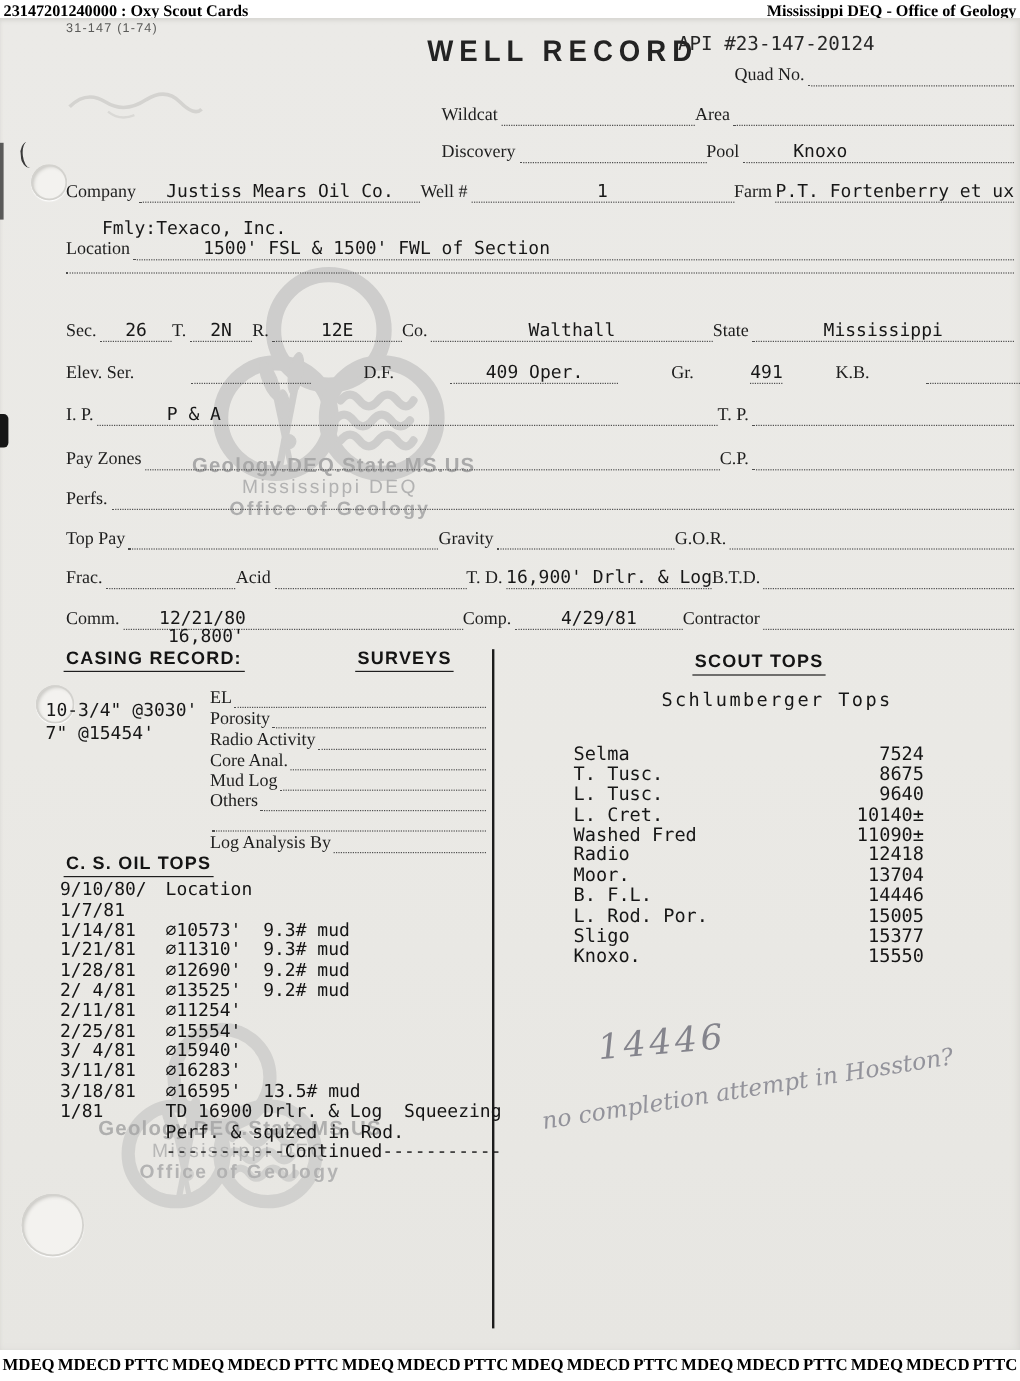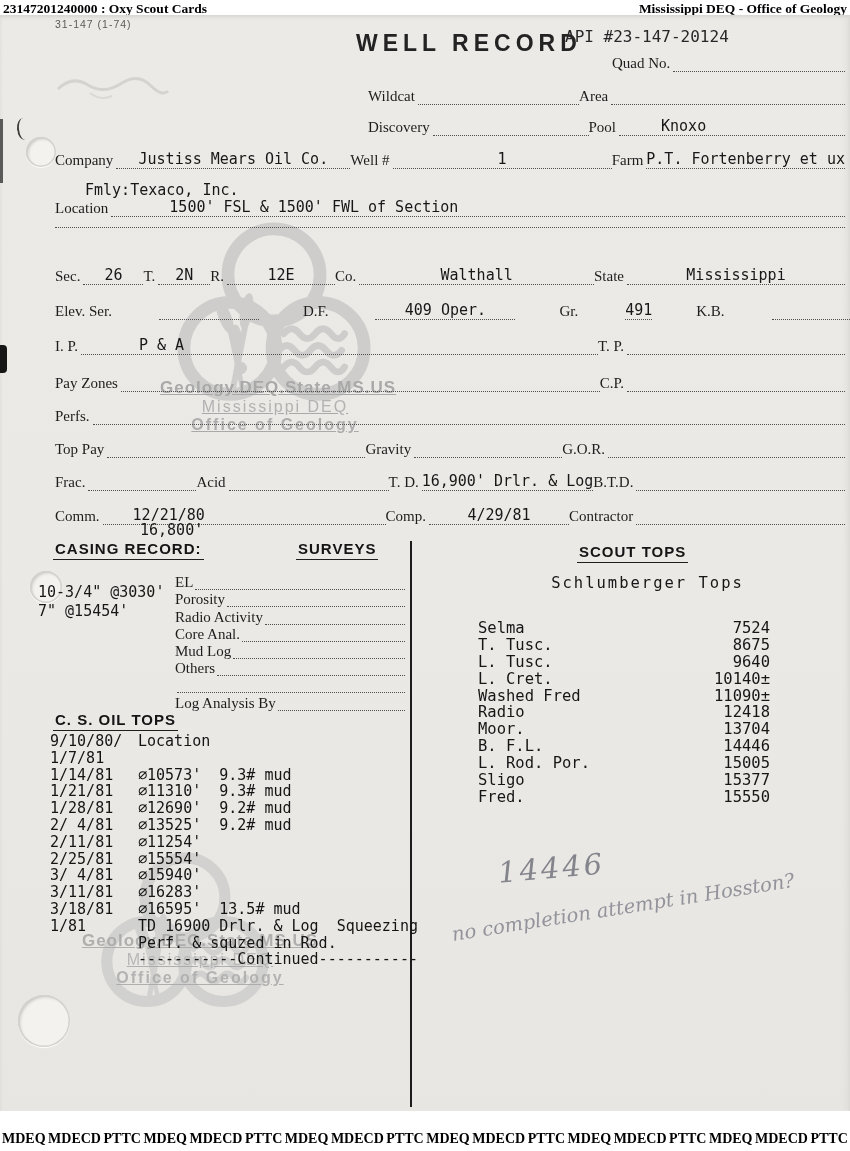--- a/index.html
+++ b/index.html
@@ -3,21 +3,21 @@
 <meta charset="utf-8">
 <style>
   html,body{margin:0;padding:0;}
   body{width:850px;height:1151px;position:relative;background:#ffffff;overflow:hidden;
        font-family:"Liberation Serif","DejaVu Serif",serif;}
   .page{position:absolute;inset:0;}
   
   .scan-head{position:absolute;top:0;left:0;right:0;height:15px;display:flex;
              justify-content:space-between;padding:1px 3px 0;box-sizing:border-box;
              font:bold 13.5px "Liberation Serif",serif;color:#000;background:#fff;}
-  .scan-foot{position:absolute;left:0;right:0;bottom:0;height:40px;background:#fff;
+  .scan-foot{position:absolute;left:0;right:0;bottom:0;height:26px;background:#fff;
              display:flex;align-items:flex-end;}
   .foot-row{display:flex;justify-content:space-between;width:100%;padding:0 2px 4px;
             box-sizing:border-box;font:bold 14px "Liberation Serif",serif;color:#000;}
   
   .card{position:absolute;top:15px;left:0;width:850px;height:1110px;
         background:linear-gradient(180deg,#ebeae7 0%,#eae9e5 55%,#e7e6e2 100%);
         box-shadow:inset 0 2px 3px #d8d7d3, inset -3px 0 6px #dddcd8;}
   .formno{position:absolute;left:55px;top:3px;font:10.5px "Liberation Sans",sans-serif;
           letter-spacing:1px;color:#5a5a58;}
   .welltitle{position:absolute;left:356px;top:14px;font:bold 23px "Liberation Sans",sans-serif;
@@ -50,21 +50,21 @@
   .scrow{display:flex;height:16.9px;font:15.5px "DejaVu Sans Mono",monospace;color:#161616;}
   .scname{flex:1;white-space:pre;}
   .scdepth{width:72px;text-align:right;white-space:pre;}
   
   .oilrows{position:absolute;left:50px;top:718px;width:370px;z-index:2;}
   .orow{display:flex;font:15px "DejaVu Sans Mono",monospace;color:#141414;line-height:16.8px;}
   .odate{width:88px;white-space:pre;flex:0 0 auto;}
   .otext{white-space:pre;flex:0 0 auto;}
   
   .wm{position:absolute;z-index:1;}
-  .wmtext{position:absolute;z-index:1;text-align:center;color:#a9a9a9;text-decoration:underline;}
+  .wmtext{position:absolute;z-index:1;text-align:center;color:#a9a9a9;}
   .wmtext .l1{font:bold 17px "Liberation Sans",sans-serif;letter-spacing:1px;}
   .wmtext .l2{font:16px "Liberation Sans",sans-serif;letter-spacing:2px;color:#b2b2b2;}
   .wmtext .l3{font:bold 16px "Liberation Sans",sans-serif;letter-spacing:2px;color:#aeaeae;}
   
   .hw{position:absolute;z-index:3;font-family:"DejaVu Serif",serif;font-style:italic;}
   .hw-depth{left:498px;top:836px;font-size:29px;color:#84848c;transform:rotate(-5deg);letter-spacing:3px;}
   .hw-note{left:452px;top:908px;width:370px;font-size:19.5px;color:#93939b;
            transform:rotate(-9deg);transform-origin:left center;white-space:nowrap;}
   
   .punch{position:absolute;background:#f3f2ef;border-radius:50%;z-index:2;
@@ -376,21 +376,21 @@
           <span class="scname">L. Rod. Por.</span>
           <span class="scdepth">15005</span>
         </div>
 
         <div class="scrow">
           <span class="scname">Sligo</span>
           <span class="scdepth">15377</span>
         </div>
 
         <div class="scrow">
-          <span class="scname">Fred.</span>
+          <span class="scname">Knoxo.</span>
           <span class="scdepth">15550</span>
         </div>
       </div>
 
     <div class="sect" style="left:53px;top:696px;">C. S. OIL TOPS</div>
     <div class="oilrows">
 
         <div class="orow">
           <span class="odate">9/10/80/</span>
           <span class="otext">Location</span>

